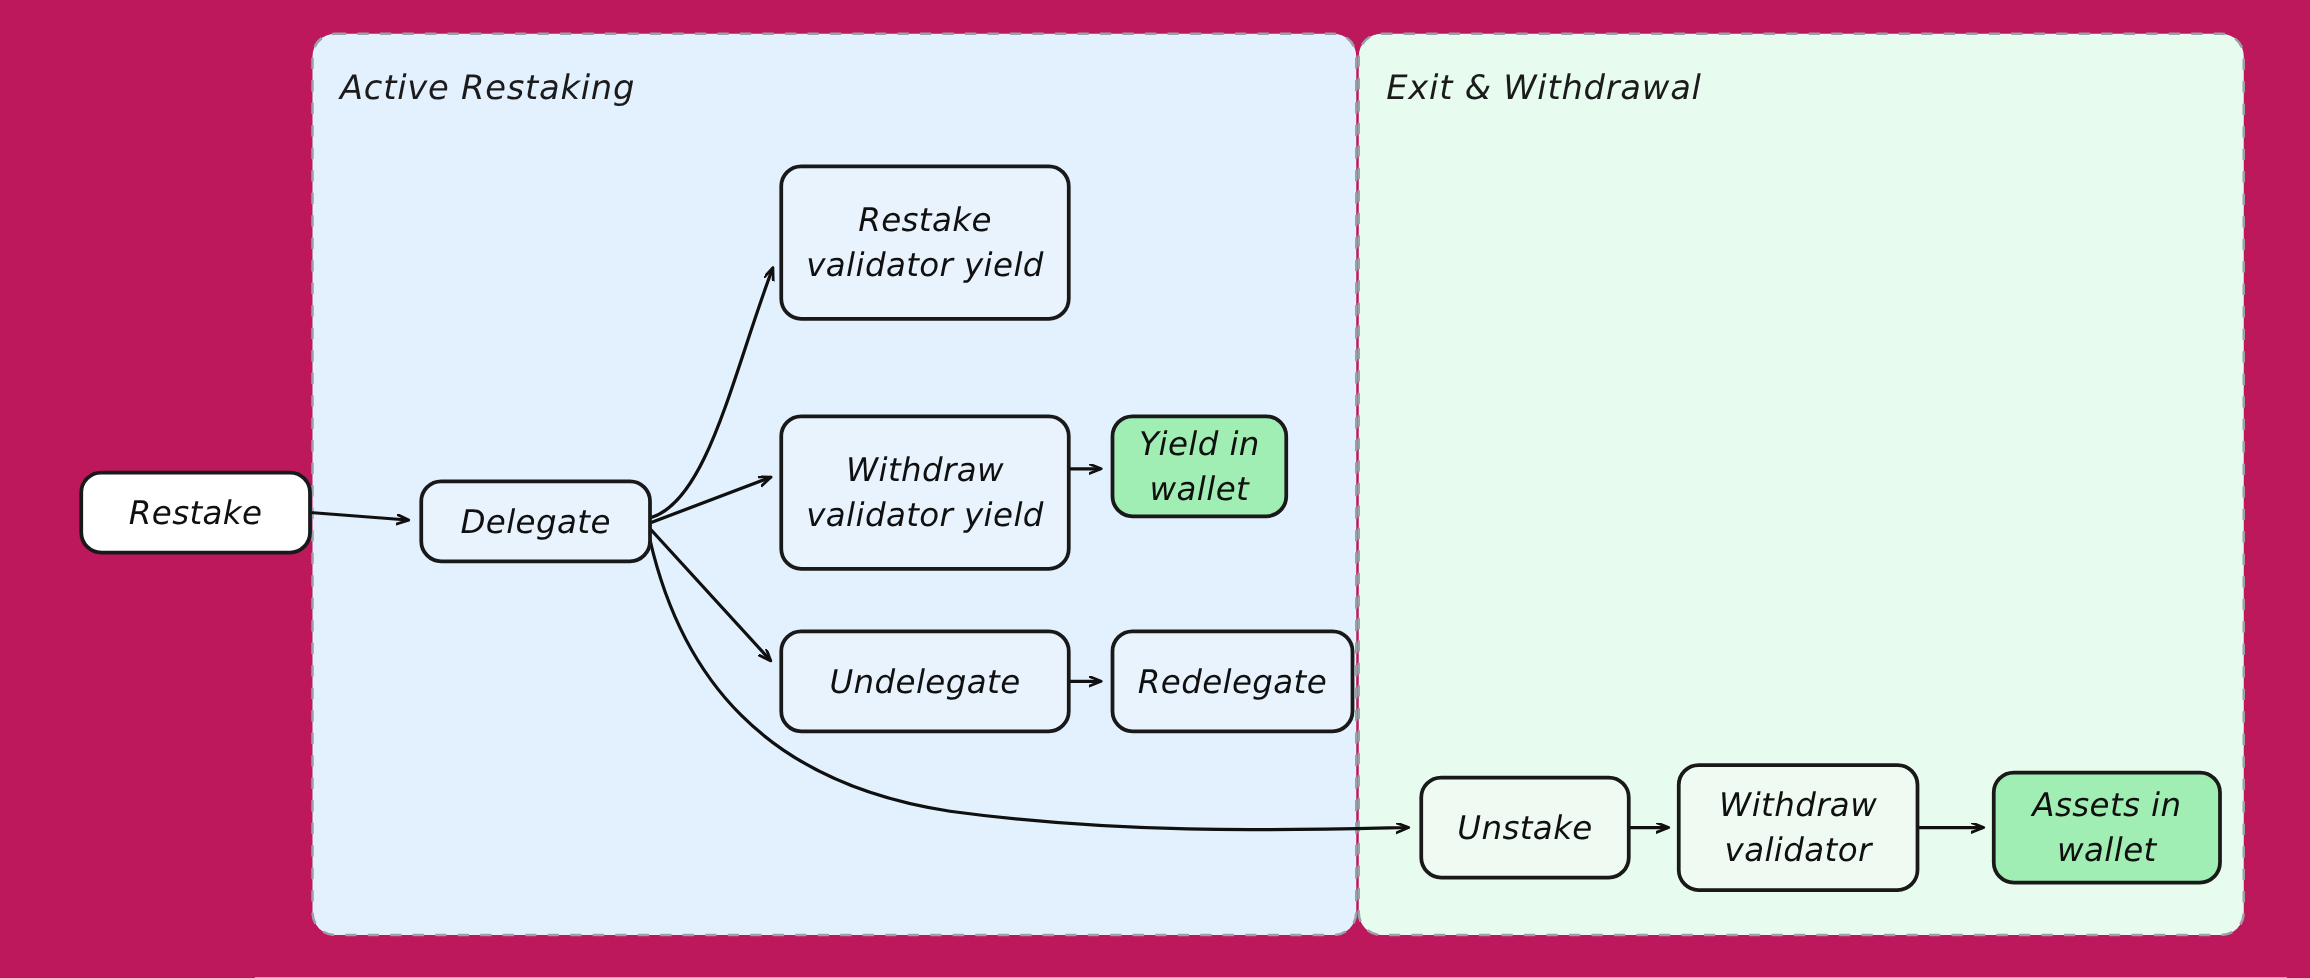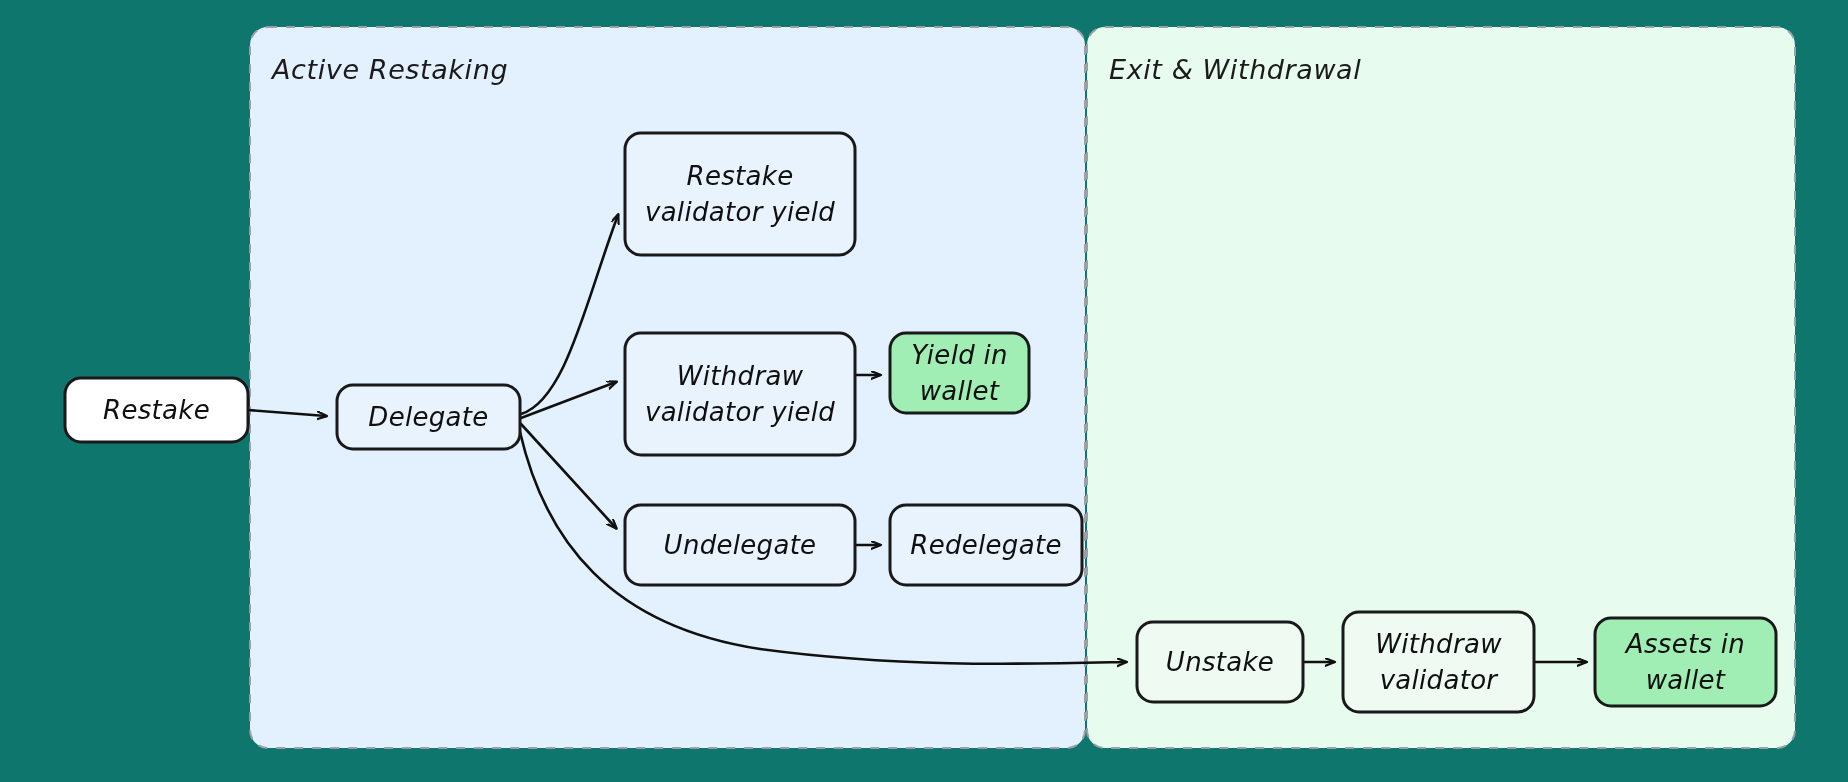--- a/index.html
+++ b/index.html
@@ -10,21 +10,21 @@
   body {
     width: 1848px;
     height: 782px;
     font-family: "DejaVu Sans", sans-serif;
     overflow: hidden;
   }
   #stage {
     position: relative;
     width: 1848px;
     height: 782px;
-    background: #0f766e;
+    background: #be185d;
   }
   #flow-svg {
     position: absolute;
     left: 0;
     top: 0;
     width: 1848px;
     height: 782px;
   }
   .cluster-rect {
     stroke: #9aa0a6;

